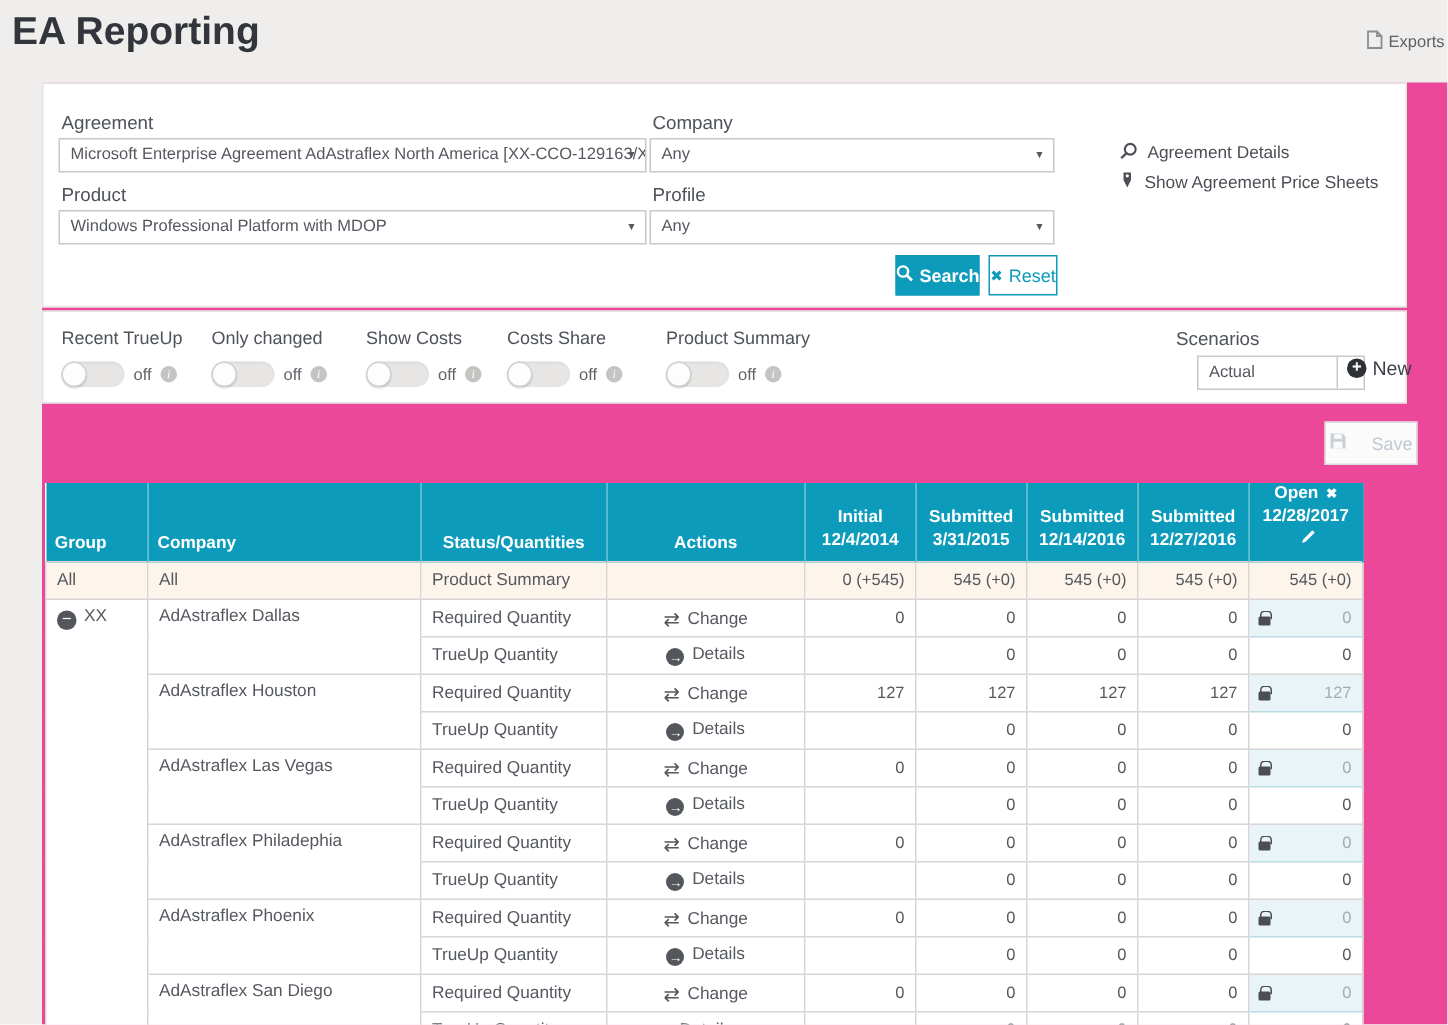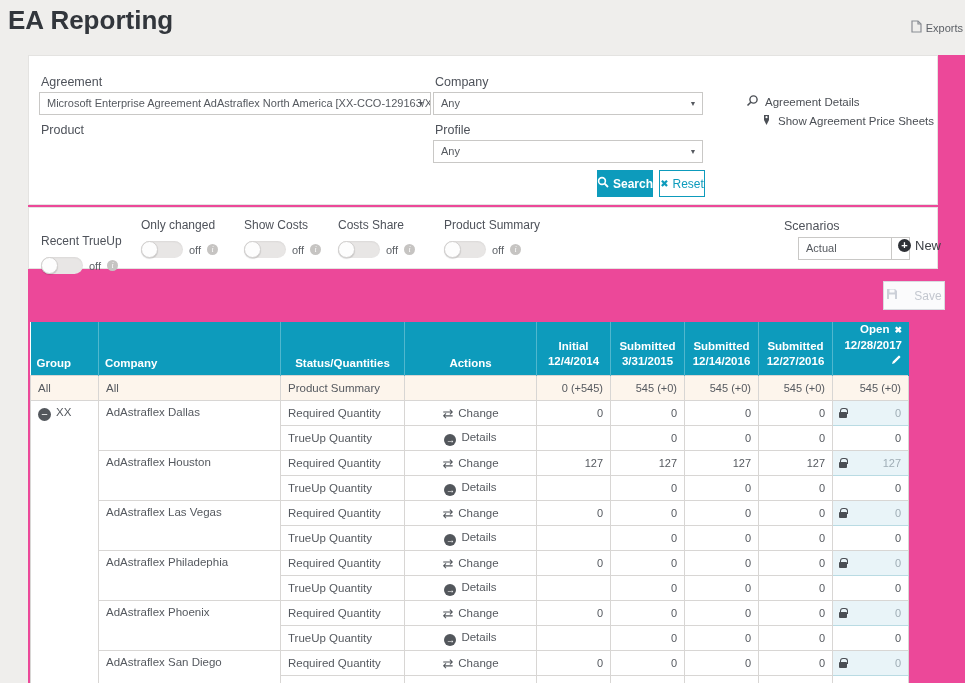--- a/index.html
+++ b/index.html
@@ -142,21 +142,21 @@
   }
   .change-glyph { font-size: 13px; color: #53575c; margin-right: 5px; vertical-align: -1px; }
   .details-circle {
     width: 12px; height: 12px; border-radius: 50%; background: #53575c;
     color: #fff; font-size: 9px; line-height: 12px; text-align: center;
     display: inline-block; vertical-align: -2px; margin-right: 5px;
   }
   .open-close-x { font-size: 9px; margin-left: 5px; cursor: pointer; }
   .hdr-edit-svg { margin-left: 4px; vertical-align: -1px; cursor: pointer; }
   .h-two-line { line-height: 15px; }
-  th.h-open { text-align: right; padding-right: 6px; }
+  th.h-open { padding-right: 6px; }
 </style>
 </head>
 <body>
 
 <div class="page-title">EA Reporting</div>
 
 <div class="exports-link">
   <span>
     <svg width="11" height="13" viewBox="0 0 11 13">
         <path d="M1 1 h6 l3 3 v8 h-9 z" fill="none" stroke="#8a8e94" stroke-width="1.2"></path>
@@ -168,20 +168,24 @@
 
 <div class="content">
 
   <div class="panel panel-filters">
     <span class="field-label" style="left:12px; top:19px;">Agreement</span>
     <div class="sel" style="left:10px; top:36px; width:392px;">
       <span>Microsoft Enterprise Agreement AdAstraflex North America [XX-CCO-129163/XX099898/...</span>
       <span class="chev">▼</span>
     </div>
     <span class="field-label" style="left:12px; top:67px;">Product</span>
+    <div class="sel" style="left:10px; top:84px; width:392px;">
+      <span>Windows Professional Platform with MDOP</span>
+      <span class="chev">▼</span>
+    </div>
 
     <span class="field-label" style="left:406px; top:19px;">Company</span>
     <div class="sel" style="left:404px; top:36px; width:270px;">
       <span>Any</span>
       <span class="chev">▼</span>
     </div>
     <span class="field-label" style="left:406px; top:67px;">Profile</span>
     <div class="sel" style="left:404px; top:84px; width:270px;">
       <span>Any</span>
       <span class="chev">▼</span>
@@ -203,33 +207,33 @@
 
     <div class="side-link" style="left:717px; top:38px;">
       <span>
         <svg width="13" height="13" viewBox="0 0 13 13">
             <circle cx="7.5" cy="5.5" r="3.6" fill="none" stroke="#4b4f55" stroke-width="1.4"></circle>
             <line x1="4.8" y1="8.2" x2="1.5" y2="11.5" stroke="#4b4f55" stroke-width="1.6"></line>
           </svg>
       </span>
       <span>Agreement Details</span>
     </div>
-    <div class="side-link" style="left:732px; top:58px;text-align:right;">
+    <div class="side-link" style="left:717px; top:58px;text-align:right;">
       <span>
         <svg width="11" height="12" viewBox="0 0 11 12">
             <path d="M3 1 h5 v5 l-2.5 5 -2.5-5 z" fill="#4b4f55"></path>
             <circle cx="5.5" cy="3.2" r="1.1" fill="#fff"></circle>
           </svg>
       </span>
       <span>Show Agreement Price Sheets</span>
     </div>
   </div>
 
   <div class="panel panel-toggles">
-    <div class="toggle-group" style="left:12px;margin-top:16px;">
+    <div class="toggle-group" style="left:12px;">
       <span class="toggle-label">Recent TrueUp</span>
       <div class="toggle-row">
         <div class="toggle-pill">
             <div class="knob"></div>
           </div>
         <span class="toggle-state">off</span>
         <span class="info-icon">i</span>
       </div>
     </div>
     <div class="toggle-group" style="left:112px;">

